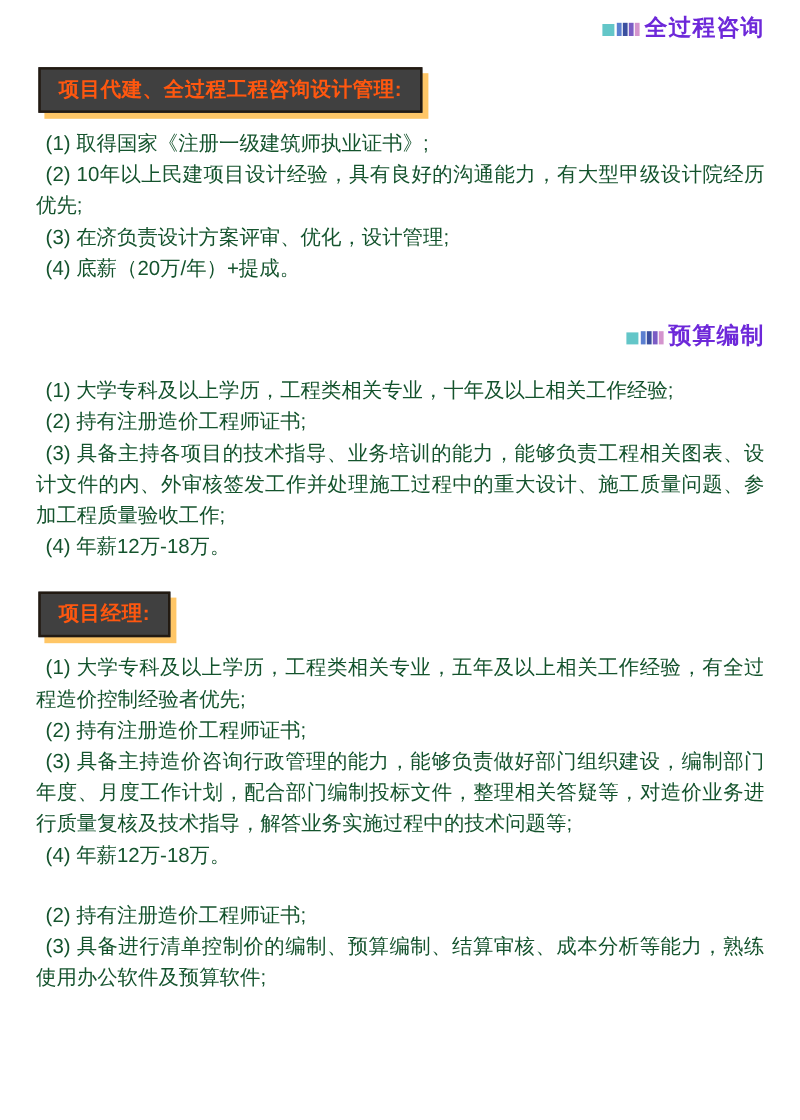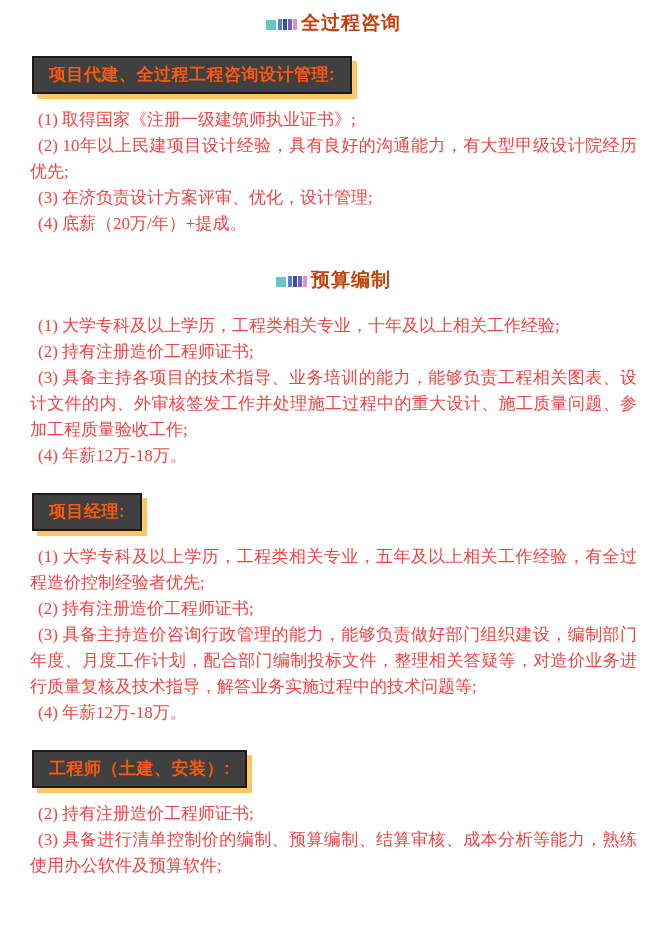--- a/index.html
+++ b/index.html
@@ -10,24 +10,24 @@
     min-height: 933px;
     margin: 0 auto;
     background: #ffffff;
     padding: 10px 30px 24px 30px;
   }
   
   .section { margin-top: 30px; }
   .section:first-child { margin-top: 0; }
   .sec-heading {
     margin: 0 0 20px 0;
-    text-align: center;
+    text-align: right;
     font-size: 19px;
     font-weight: bold;
-    color: #c2410c;
+    color: #6d28d9;
     letter-spacing: 1px;
   }
   .hicon { display: inline-block; vertical-align: -1px; margin-right: 3px; white-space: nowrap; }
   .hicon i { display: inline-block; vertical-align: middle; margin-right: 2px; }
   .hicon i.sq  { width: 10px; height: 10px; }
   .hicon i.bar { width: 4px;  height: 11px; margin-right: 1px; }
   
   .job { margin-top: 24px; }
   .sec-heading + .job { margin-top: 0; }
   .job-box {
@@ -42,24 +42,23 @@
     color: #ff570f;
     font-weight: bold;
     font-size: 17px;
     letter-spacing: 0.5px;
   }
   
   .item {
     margin: 0;
     font-size: 17px;
     line-height: 26px;
-    color: #ef4444;
+    color: #14532d;
     text-indent: 8px;
     text-align: justify;
-    font-family: Liberation Serif, serif;
   }
 </style>
 </head>
 <body>
 
 <div class="page">
 
   <div class="section">
     <h2 class="sec-heading">
       <span class="hicon"><i class="sq" style="background-color: rgb(99, 198, 200);"></i><i class="bar" style="background-color: rgb(91, 127, 208);"></i><i class="bar" style="background-color: rgb(58, 79, 159);"></i><i class="bar" style="background-color: rgb(122, 92, 196);"></i><i class="bar" style="background-color: rgb(212, 148, 205);"></i></span><span class="htext">全过程咨询</span>
@@ -92,22 +91,19 @@
       <div class="job-box">
         <span class="job-title">项目经理:</span>
       </div>
       <p class="item">(1) 大学专科及以上学历，工程类相关专业，五年及以上相关工作经验，有全过程造价控制经验者优先;</p>
       <p class="item">(2) 持有注册造价工程师证书;</p>
       <p class="item">(3) 具备主持造价咨询行政管理的能力，能够负责做好部门组织建设，编制部门年度、月度工作计划，配合部门编制投标文件，整理相关答疑等，对造价业务进行质量复核及技术指导，解答业务实施过程中的技术问题等;</p>
       <p class="item">(4) 年薪12万-18万。</p>
     </div>
 
     <div class="job">
-      <div class="job-box">
-        <span class="job-title">工程师（土建、安装）:</span>
-      </div>
       <p class="item">(2) 持有注册造价工程师证书;</p>
       <p class="item">(3) 具备进行清单控制价的编制、预算编制、结算审核、成本分析等能力，熟练使用办公软件及预算软件;</p>
       
     </div>
   </div>
 
 </div>
 
 </body></html>

